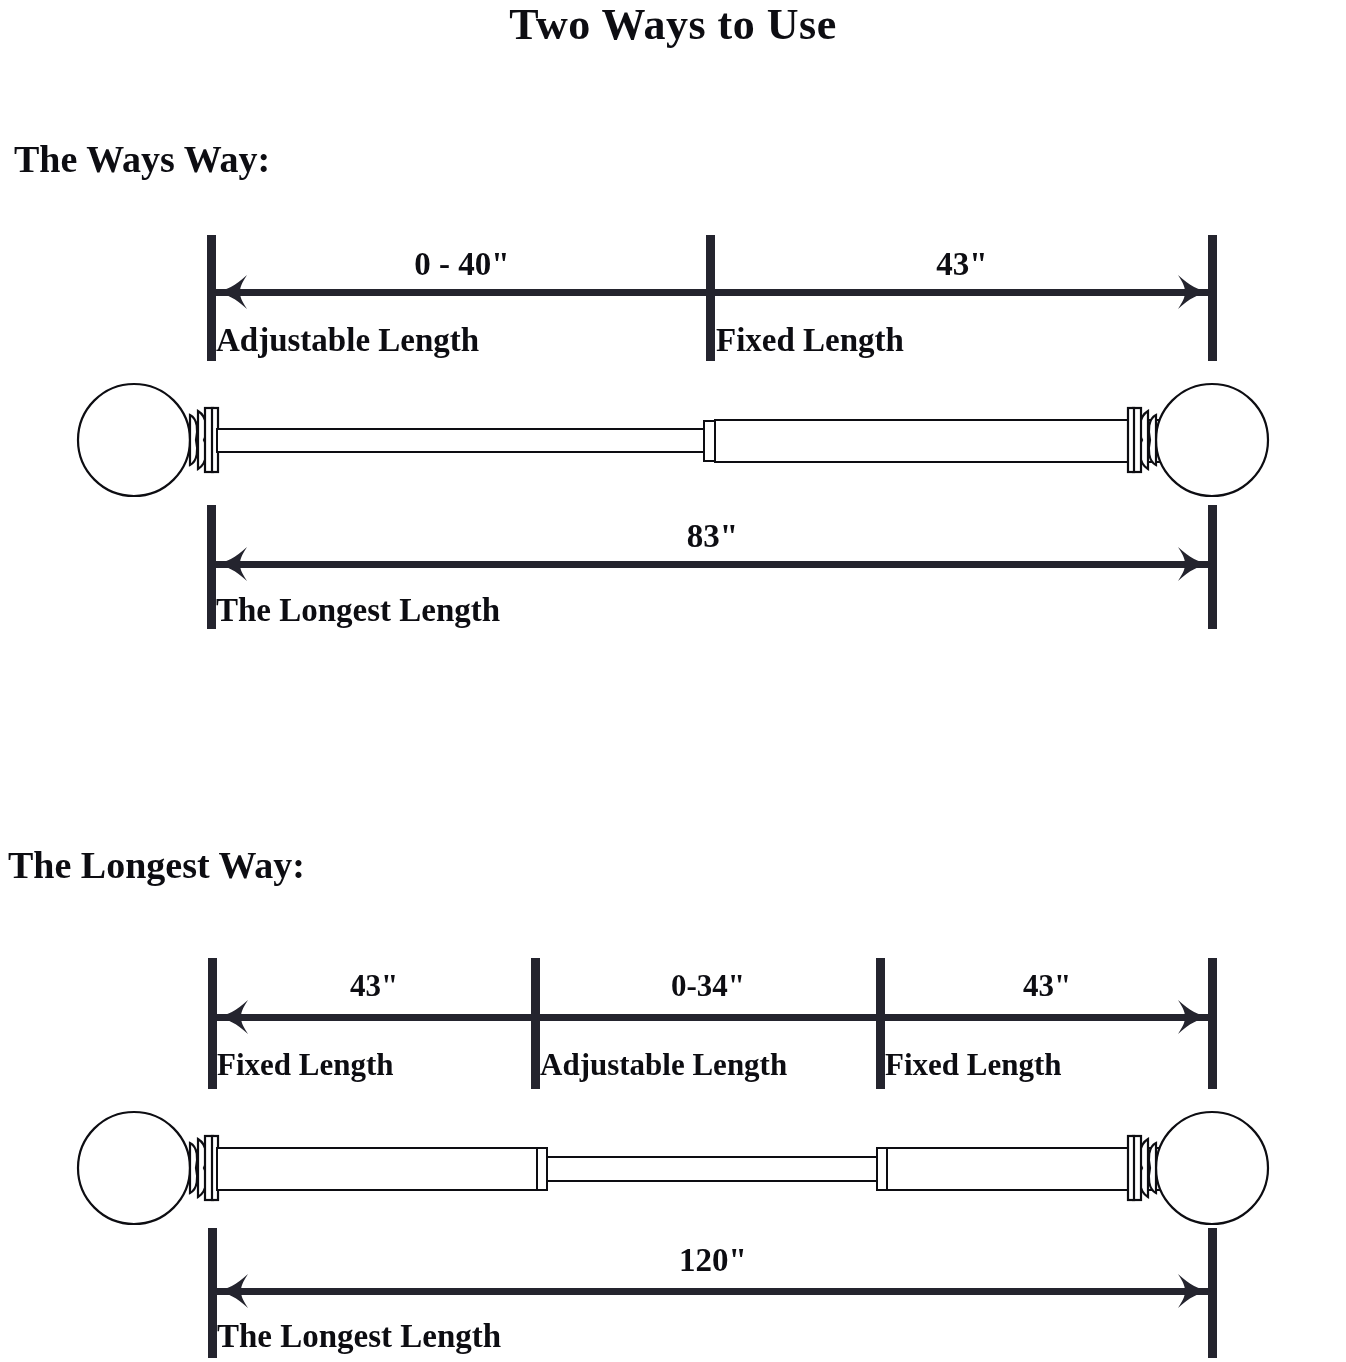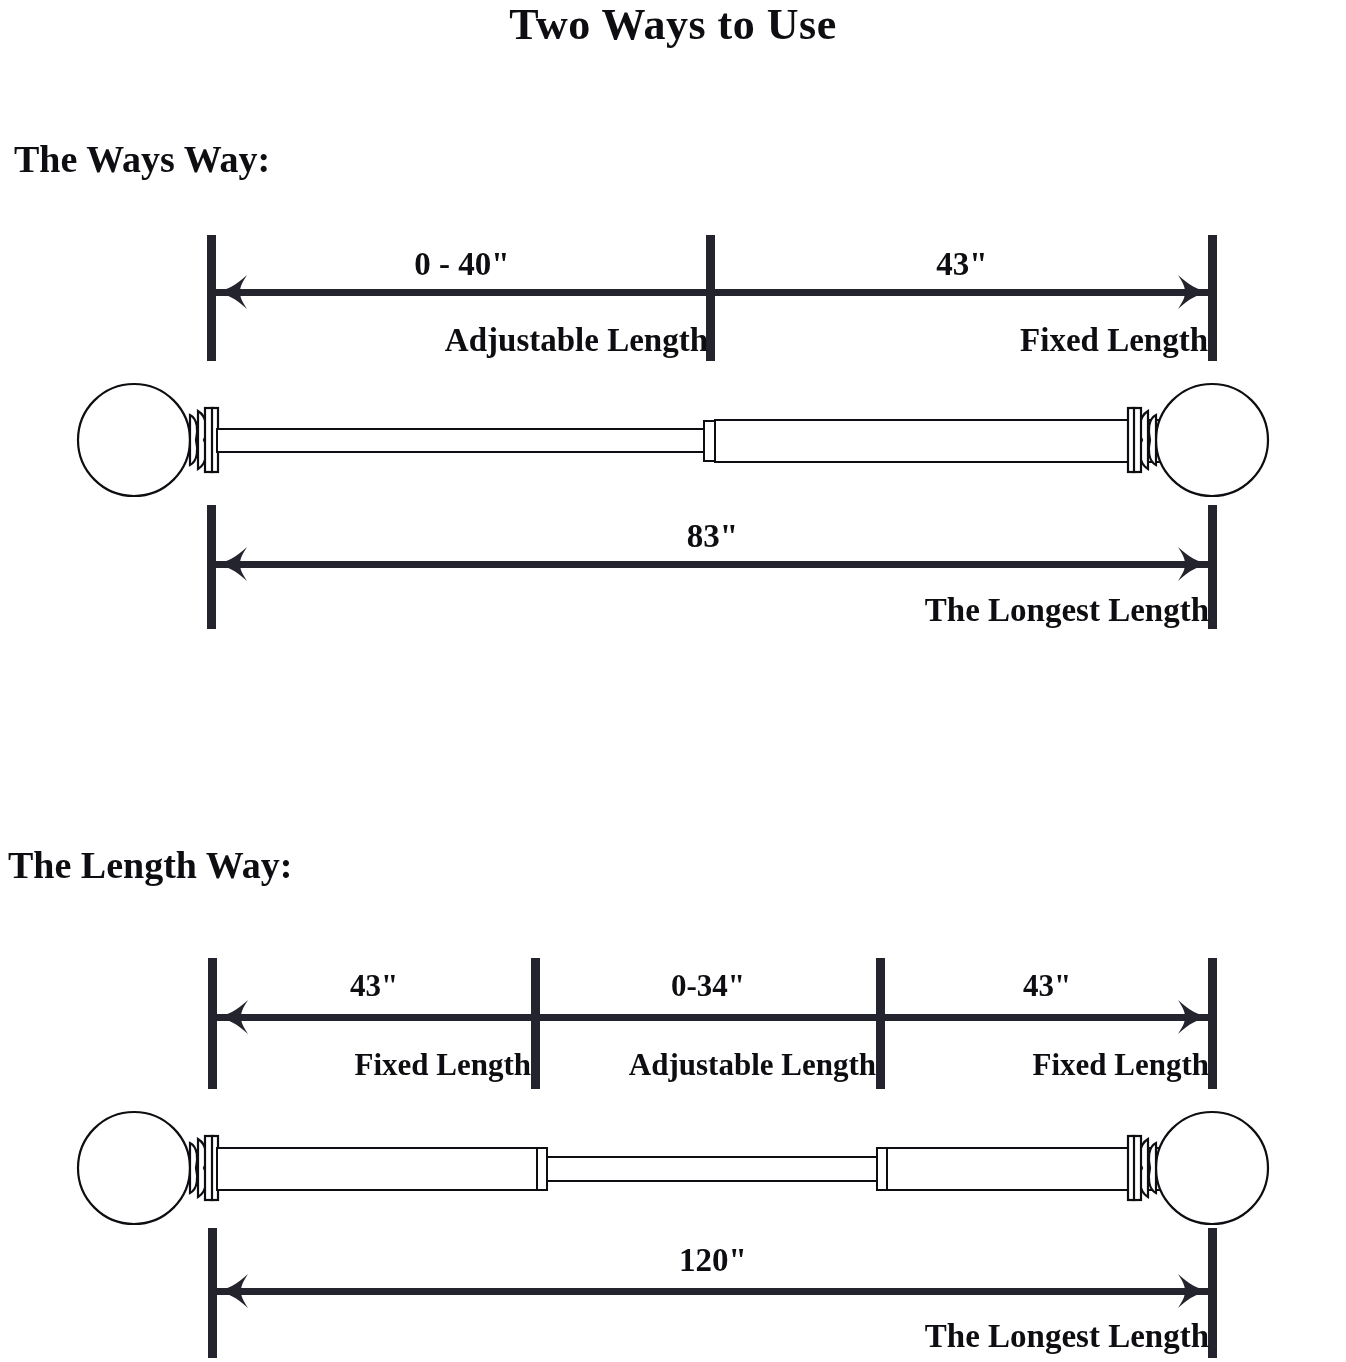--- a/index.html
+++ b/index.html
@@ -83,21 +83,21 @@
     position: absolute;
     text-align: center;
     font-size: 33px;
     font-weight: bold;
     color: #0d0d12;
     white-space: nowrap;
     letter-spacing: 0px;
   }
   .dim-caption {
     position: absolute;
-    text-align: right;
+    text-align: left;
     font-size: 33px;
     font-weight: bold;
     color: #0d0d12;
     white-space: nowrap;
   }
 
   
   .rod {
     position: absolute;
   }
@@ -190,21 +190,21 @@
     </svg>
     <svg class="arrow-right" viewBox="0 0 34 46" style="left:1178px; top:541px;">
       <path d="M0 6 C12 17, 20 21, 33 23 C20 25, 12 29, 0 40 C6 31, 7 27, 7 23 C7 19, 6 15, 0 6 Z" fill="#24242e"></path>
     </svg>
 
     <div class="dim-value" style="left:216px; top:518px; width:993px;">83"</div>
     <div class="dim-caption" style="left:216px; top:592px; width:993px;">The Longest Length</div>
   </div>
 
   <div class="way-heading" id="way2-heading">
-    <span class="way-label">The Length Way:</span>
+    <span class="way-label">The Longest Way:</span>
   </div>
 
   <div class="dim-group" id="dim2-top" style="left:0; top:0; width:1346px; height:0;">
 
     <div class="tick" style="left:208px; top:958px; height:131px;"></div>
     <div class="tick" style="left:531px; top:958px; height:131px;"></div>
     <div class="tick" style="left:876px; top:958px; height:131px;"></div>
     <div class="tick" style="left:1208px; top:958px; height:131px;"></div>
 
     <div class="dim-line" style="left:217px; top:1014px; width:992px;"></div>

